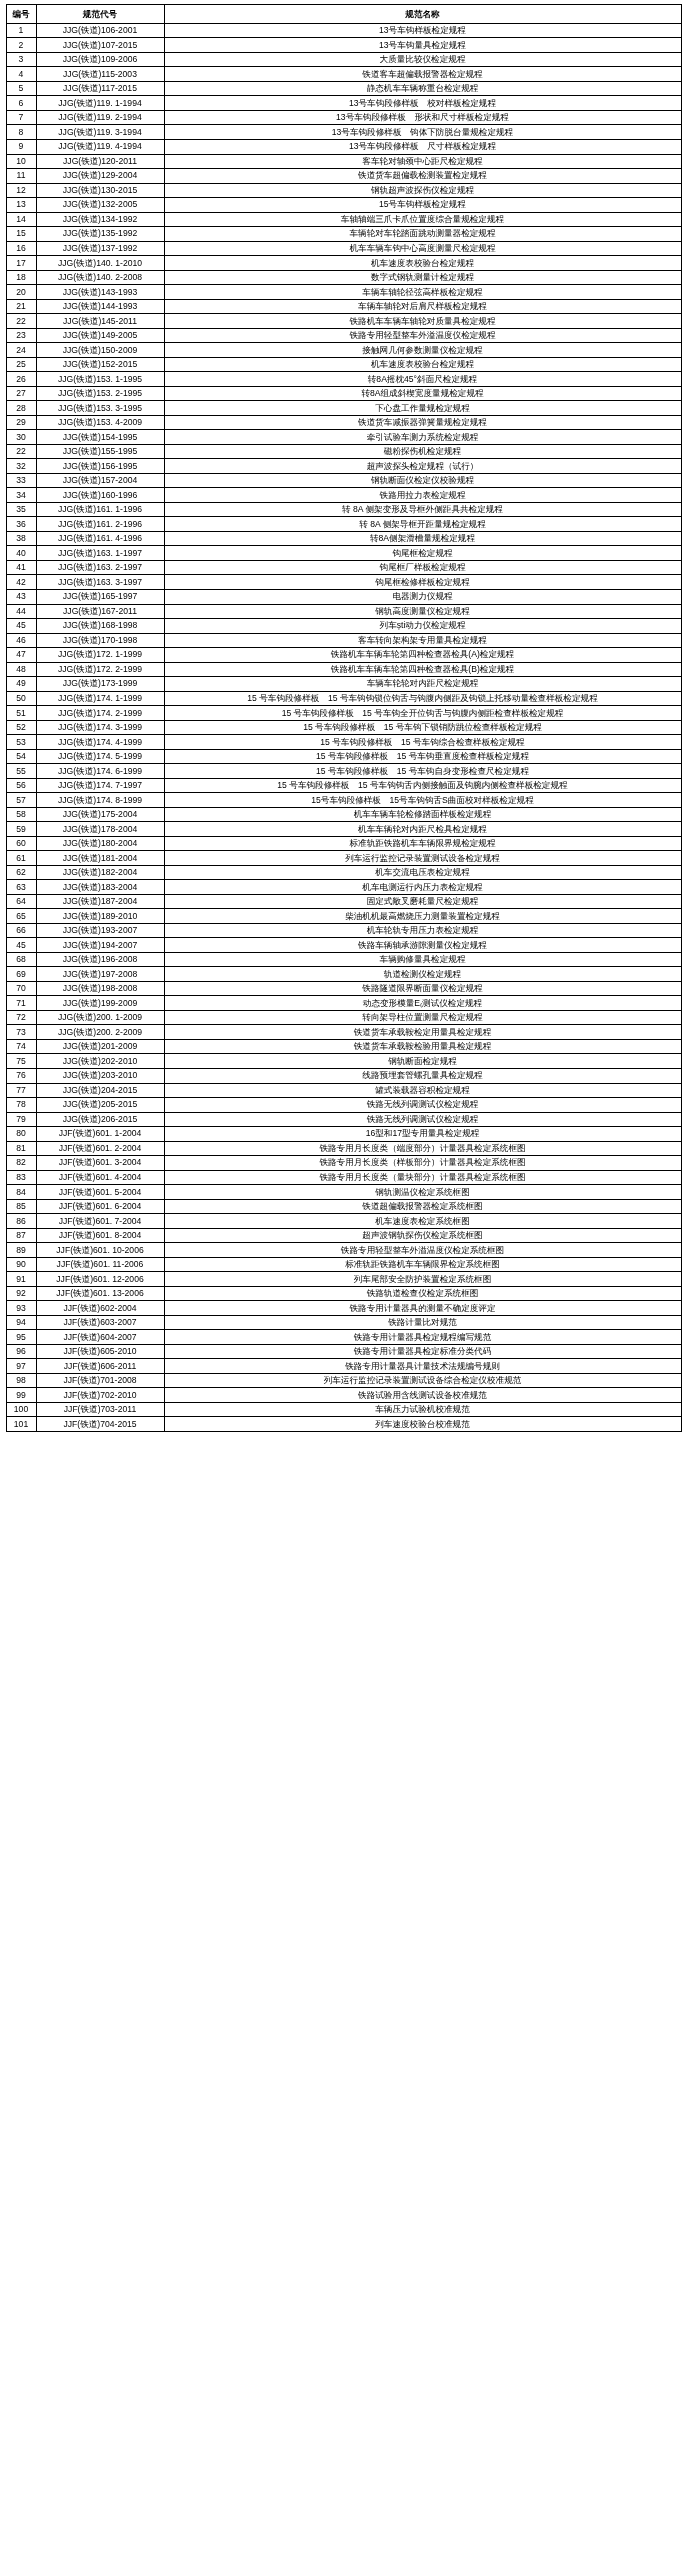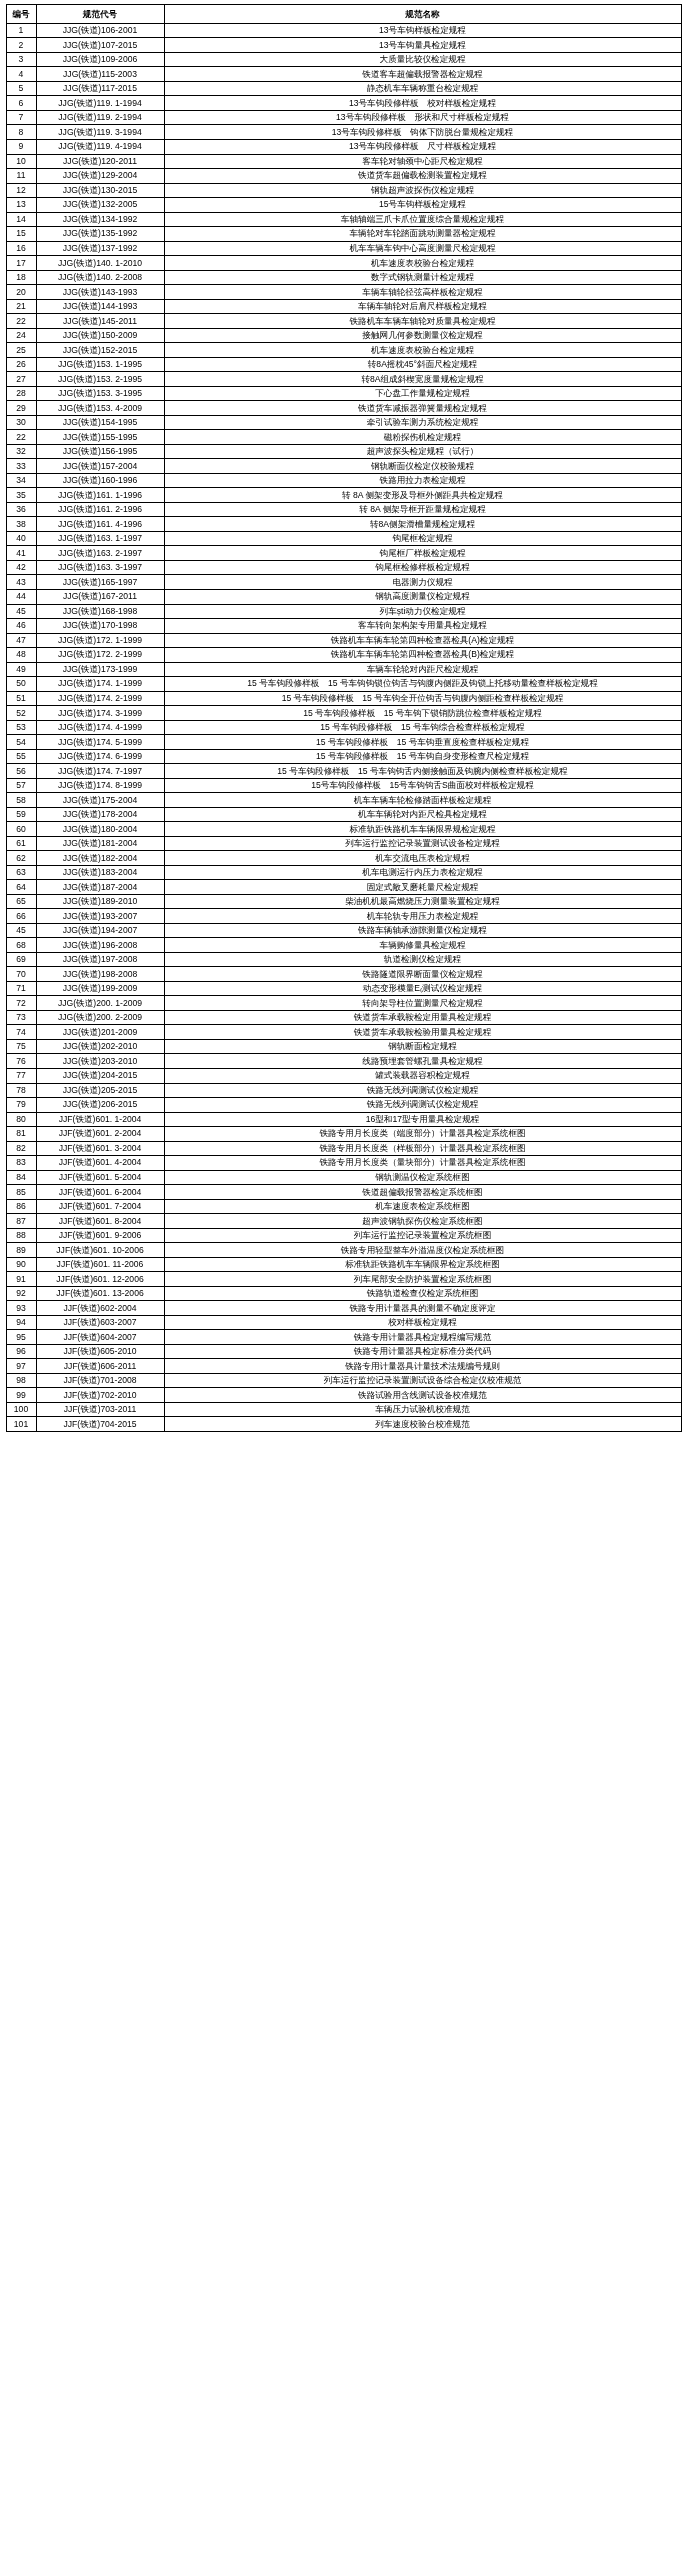--- a/index.html
+++ b/index.html
@@ -162,20 +162,25 @@
           <td class="cell-no">21</td>
           <td class="cell-code">JJG(铁道)144-1993</td>
           <td class="cell-name">车辆车轴轮对后肩尺样板检定规程</td>
         </tr>
         <tr>
           <td class="cell-no">22</td>
           <td class="cell-code">JJG(铁道)145-2011</td>
           <td class="cell-name">铁路机车车辆车轴轮对质量具检定规程</td>
         </tr>
         <tr>
+          <td class="cell-no">23</td>
+          <td class="cell-code">JJG(铁道)149-2005</td>
+          <td class="cell-name">铁路专用轻型整车外溢温度仪检定规程</td>
+        </tr>
+        <tr>
           <td class="cell-no">24</td>
           <td class="cell-code">JJG(铁道)150-2009</td>
           <td class="cell-name">接触网几何参数测量仪检定规程</td>
         </tr>
         <tr>
           <td class="cell-no">25</td>
           <td class="cell-code">JJG(铁道)152-2015</td>
           <td class="cell-name">机车速度表校验台检定规程</td>
         </tr>
         <tr>
@@ -472,25 +477,20 @@
           <td class="cell-no">86</td>
           <td class="cell-code">JJF(铁道)601. 7-2004</td>
           <td class="cell-name">机车速度表检定系统框图</td>
         </tr>
         <tr>
           <td class="cell-no">87</td>
           <td class="cell-code">JJF(铁道)601. 8-2004</td>
           <td class="cell-name">超声波钢轨探伤仪检定系统框图</td>
         </tr>
         <tr>
-          <td class="cell-no">88</td>
-          <td class="cell-code">JJF(铁道)601. 9-2006</td>
-          <td class="cell-name">列车运行监控记录装置检定系统框图</td>
-        </tr>
-        <tr>
           <td class="cell-no">89</td>
           <td class="cell-code">JJF(铁道)601. 10-2006</td>
           <td class="cell-name">铁路专用轻型整车外溢温度仪检定系统框图</td>
         </tr>
         <tr>
           <td class="cell-no">90</td>
           <td class="cell-code">JJF(铁道)601. 11-2006</td>
           <td class="cell-name">标准轨距铁路机车车辆限界检定系统框图</td>
         </tr>
         <tr>
@@ -504,21 +504,21 @@
           <td class="cell-name">铁路轨道检查仪检定系统框图</td>
         </tr>
         <tr>
           <td class="cell-no">93</td>
           <td class="cell-code">JJF(铁道)602-2004</td>
           <td class="cell-name">铁路专用计量器具的测量不确定度评定</td>
         </tr>
         <tr>
           <td class="cell-no">94</td>
           <td class="cell-code">JJF(铁道)603-2007</td>
-          <td class="cell-name">校对样板检定规程</td>
+          <td class="cell-name">铁路计量比对规范</td>
         </tr>
         <tr>
           <td class="cell-no">95</td>
           <td class="cell-code">JJF(铁道)604-2007</td>
           <td class="cell-name">铁路专用计量器具检定规程编写规范</td>
         </tr>
         <tr>
           <td class="cell-no">96</td>
           <td class="cell-code">JJF(铁道)605-2010</td>
           <td class="cell-name">铁路专用计量器具检定标准分类代码</td>

